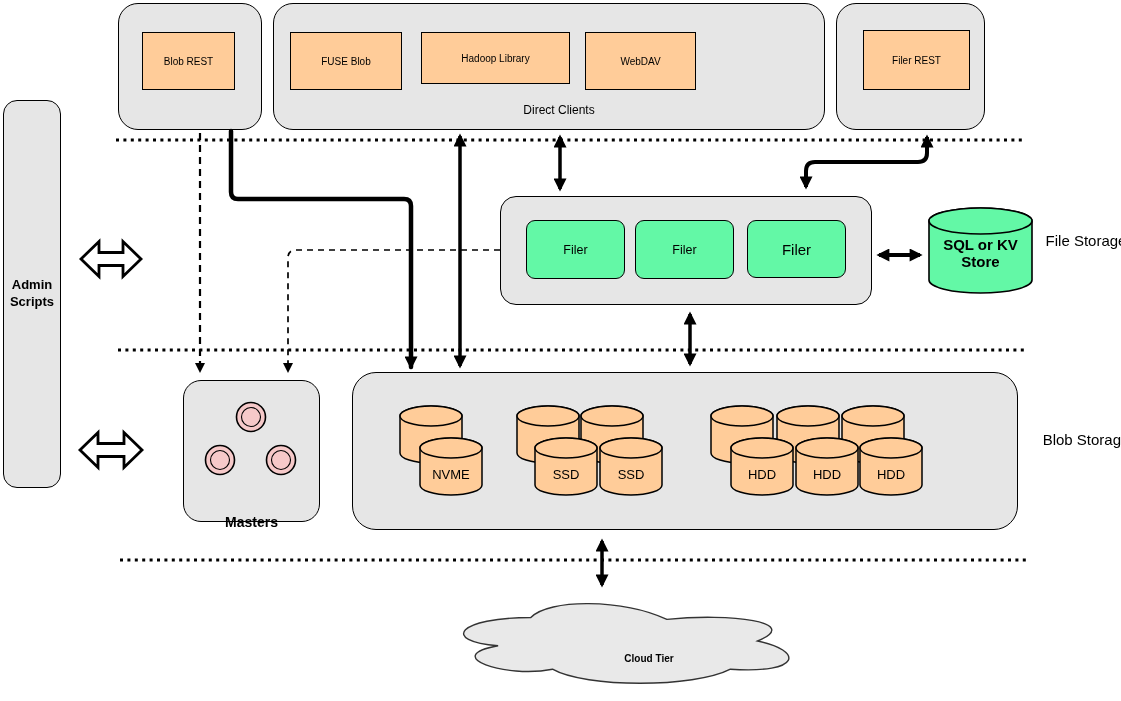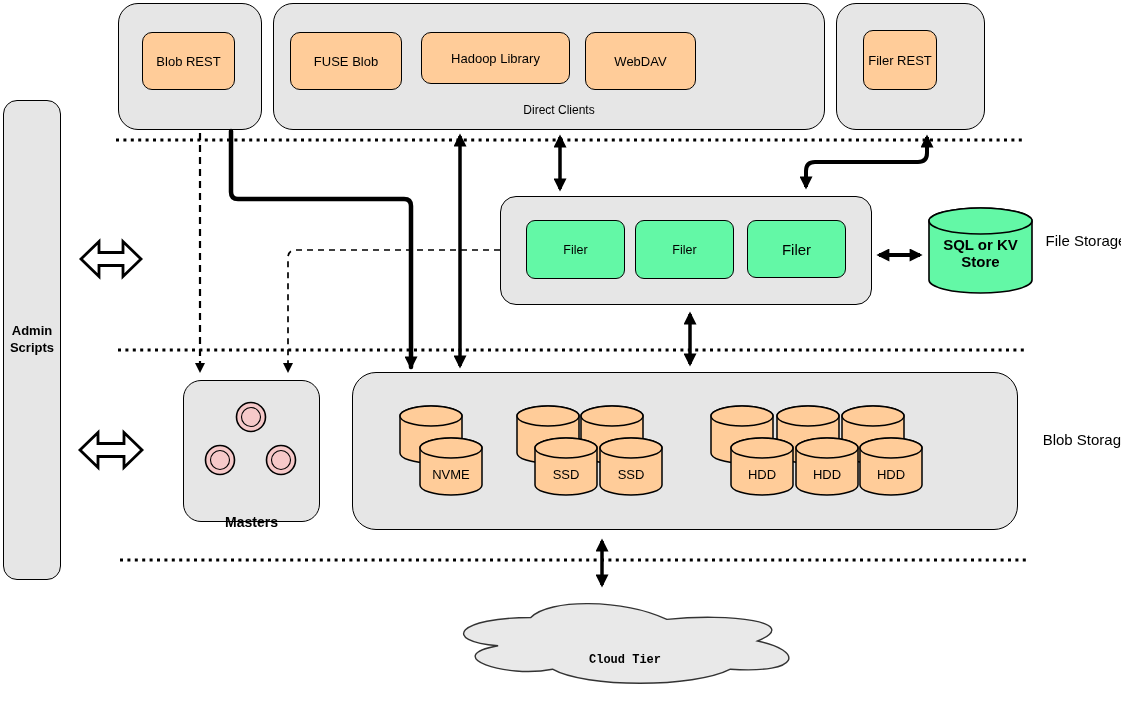--- a/index.html
+++ b/index.html
@@ -13,31 +13,31 @@
   *{box-sizing:border-box;margin:0;padding:0;}
   body{background:#ffffff;font-family:"Liberation Sans",sans-serif;color:#000;}
   .stage{position:relative;width:1121px;height:701px;background:#fff;overflow:hidden;}
   .container{
     position:absolute;background:var(--container_gray);
     border:1.4px solid #000;border-radius:20px;z-index:1;
   }
   .svg-layer{position:absolute;left:0;top:0;z-index:2;pointer-events:none;}
   .node{
     position:absolute;display:flex;align-items:center;justify-content:center;
-    border:1.4px solid #000;border-radius:10px;font-size:13px;z-index:3;text-align:center;
+    border:1.4px solid #000;border-radius:0;font-size:10px;z-index:3;text-align:center;
   }
   .node.orange{background:var(--node_orange);}
   .node.green{background:var(--node_green);border-radius:9px;font-size:12.5px;}
   .node.green.big{font-size:15px;}
   .lbl{position:absolute;z-index:4;text-align:center;}
   .container-title{font-size:12px;z-index:3;padding-left:20px;}
   .section-lbl{font-size:15px;line-height:1.35;}
   .bold{font-weight:bold;margin-top:21px;}
   .admin-box{
-    position:absolute;left:3px;top:100px;width:58px;height:480px;
+    position:absolute;left:3px;top:100px;width:58px;height:388px;
     background:var(--container_gray);border:1.4px solid #000;border-radius:14px;
     display:flex;align-items:center;justify-content:center;z-index:1;
   }
   .admin-box .txt{font-weight:bold;font-size:13px;text-align:center;line-height:1.3;}
   .disk-lbl{font-size:13px;width:62px;text-align:center;z-index:4;}
   .store-lbl{
     position:absolute;left:929px;top:232px;width:103px;height:42px;z-index:4;
     display:flex;align-items:center;justify-content:center;
     font-weight:bold;font-size:15px;line-height:1.15;text-align:center;
   }
@@ -145,21 +145,21 @@
   </div>
   <div class="node orange" style="left:290px;top:32px;width:112px;height:58px;">
     <span>FUSE Blob</span>
   </div>
   <div class="node orange" style="left:421px;top:32px;width:149px;height:52px;">
     <span>Hadoop Library</span>
   </div>
   <div class="node orange" style="left:585px;top:32px;width:111px;height:58px;">
     <span>WebDAV</span>
   </div>
-  <div class="node orange" style="left:863px;top:30px;width:74px;height:60px;">
+  <div class="node orange" style="left:863px;top:30px;width:107px;height:60px;">
     <span>Filer REST</span>
   </div>
 
   <div class="node green" style="left:526px;top:220px;width:99px;height:59px;">
     <span>Filer</span>
   </div>
   <div class="node green" style="left:635px;top:220px;width:99px;height:59px;">
     <span>Filer</span>
   </div>
   <div class="node green big" style="left:747px;top:220px;width:99px;height:58px;">
@@ -173,14 +173,14 @@
 
   <div class="lbl bold" style="left:186px;top:493px;width:131px;font-size:14px;">Masters</div>
 
   <div class="lbl disk-lbl" style="left:420px;top:467px;">NVME</div>
   <div class="lbl disk-lbl" style="left:535px;top:467px;">SSD</div>
   <div class="lbl disk-lbl" style="left:600px;top:467px;">SSD</div>
   <div class="lbl disk-lbl" style="left:731px;top:467px;">HDD</div>
   <div class="lbl disk-lbl" style="left:796px;top:467px;">HDD</div>
   <div class="lbl disk-lbl" style="left:860px;top:467px;">HDD</div>
 
-  <div class="lbl bold" style="left:565px;top:632px;width:120px;font-size:12px;font-family:Liberation Mono, monospace;">Cloud Tier</div>
+  <div class="lbl bold" style="left:589px;top:632px;width:120px;font-size:10px;">Cloud Tier</div>
 </div>
 
 </body></html>

